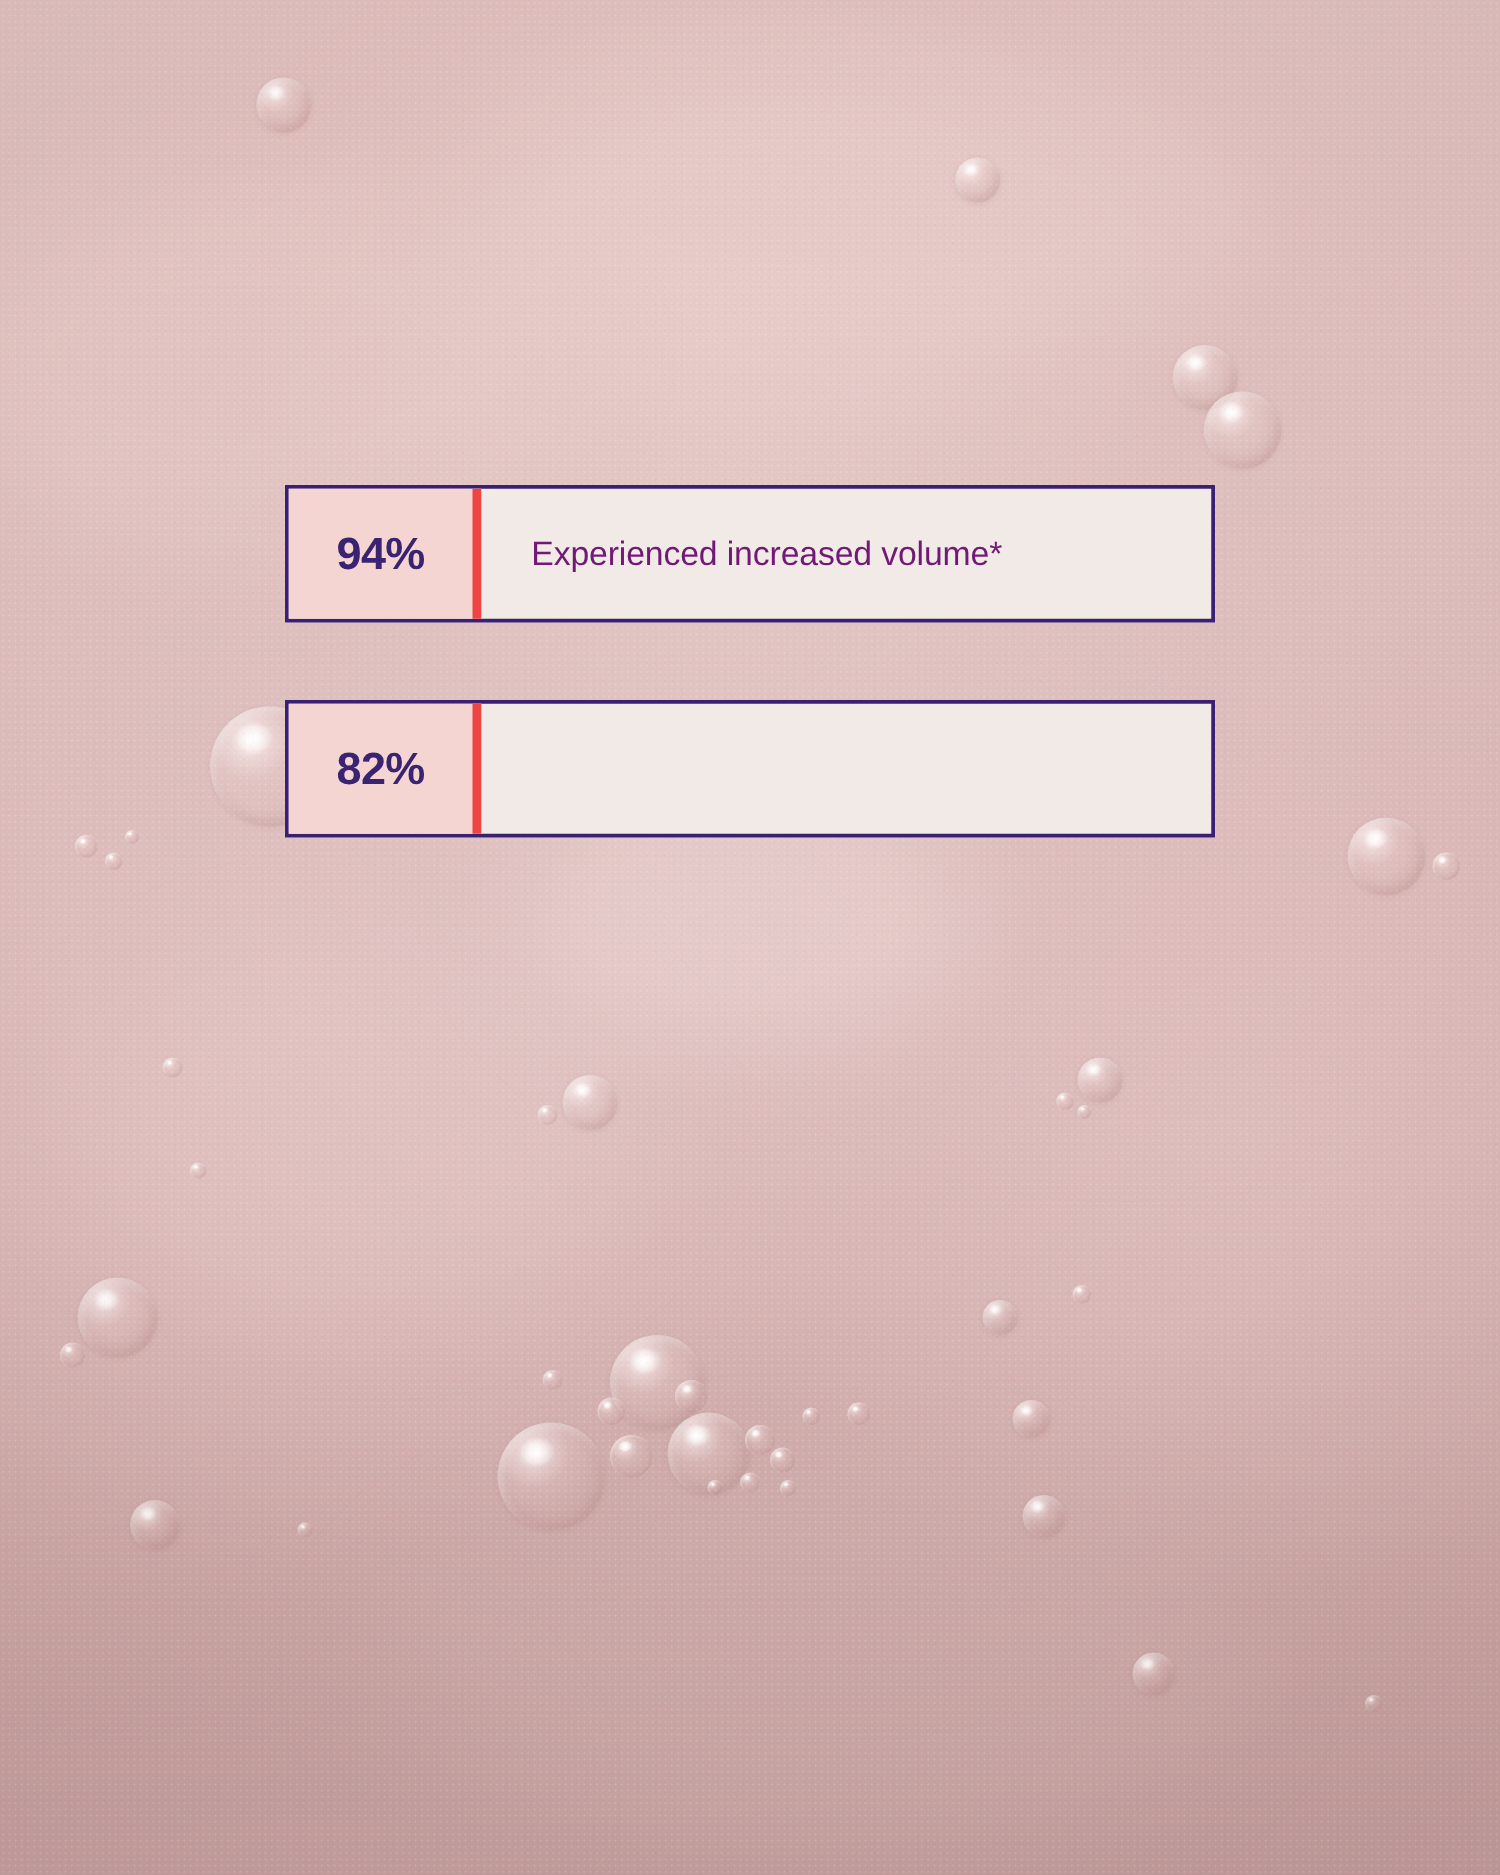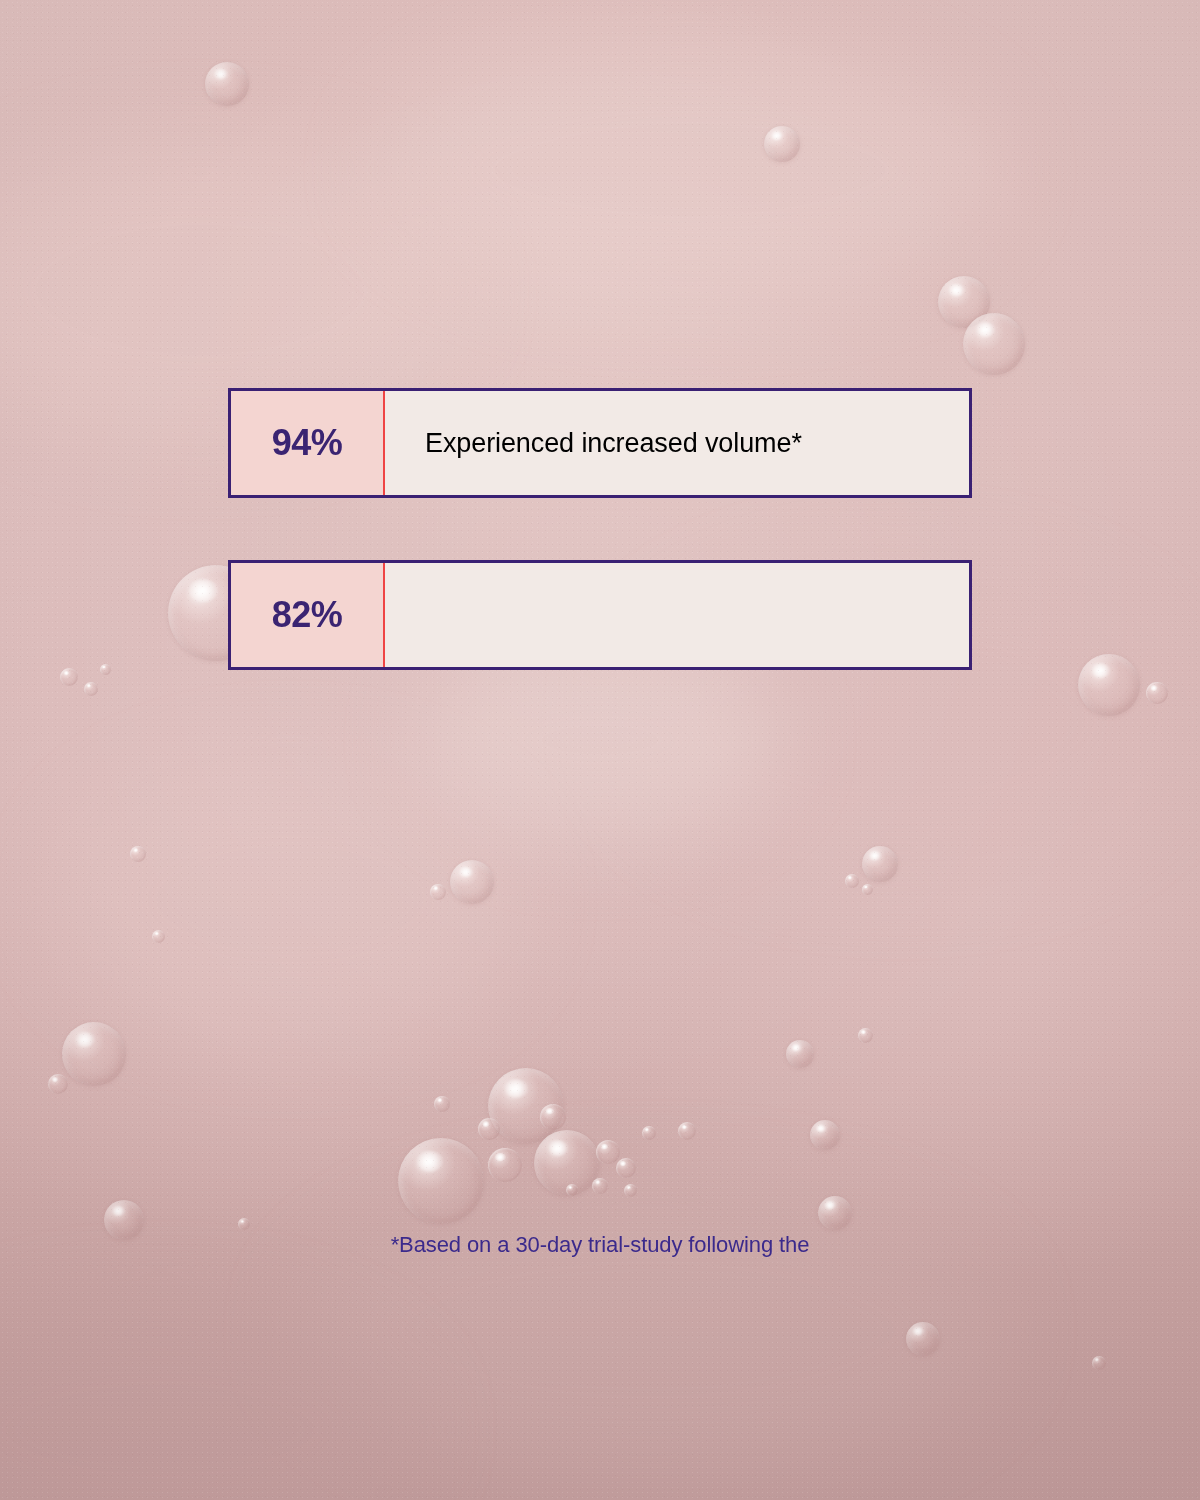--- a/index.html
+++ b/index.html
@@ -108,37 +108,37 @@
     display:flex;
     align-items:stretch;
     height:110px;
     border:3px solid #3a2073;
     background:#f2eae6;
   }
 
   .stat-pct {
     flex:0 0 154px;
     background:#f4d5d1;
-    border-right:2px solid #ef4444;
+    border-right:7px solid #ef4444;
     display:flex;
     align-items:center;
     justify-content:center;
     color:#3a2472;
     font-size:36px;
     font-weight:bold;
     letter-spacing:-0.5px;
   }
 
   .stat-label {
     flex:1 1 auto;
     display:flex;
     align-items:center;
     padding-left:40px;
     padding-right:20px;
-    color:#000000;
+    color:#701a75;
     font-size:27px;
     font-weight:400;
     letter-spacing:-0.1px;
   }
 
   #footnote {
     position:absolute;
     left:0;
     top:1228px;
     width:1200px;
@@ -222,16 +222,15 @@
 
 
     <div class="stat-row">
       <div class="stat-pct">82%</div>
     </div>
 
 
   </div>
 
   <div id="footnote">
-    <span class="fn-line">*Based on a 30-day trial-study following the</span>
   </div>
 
 </div>
 
 </body></html>

